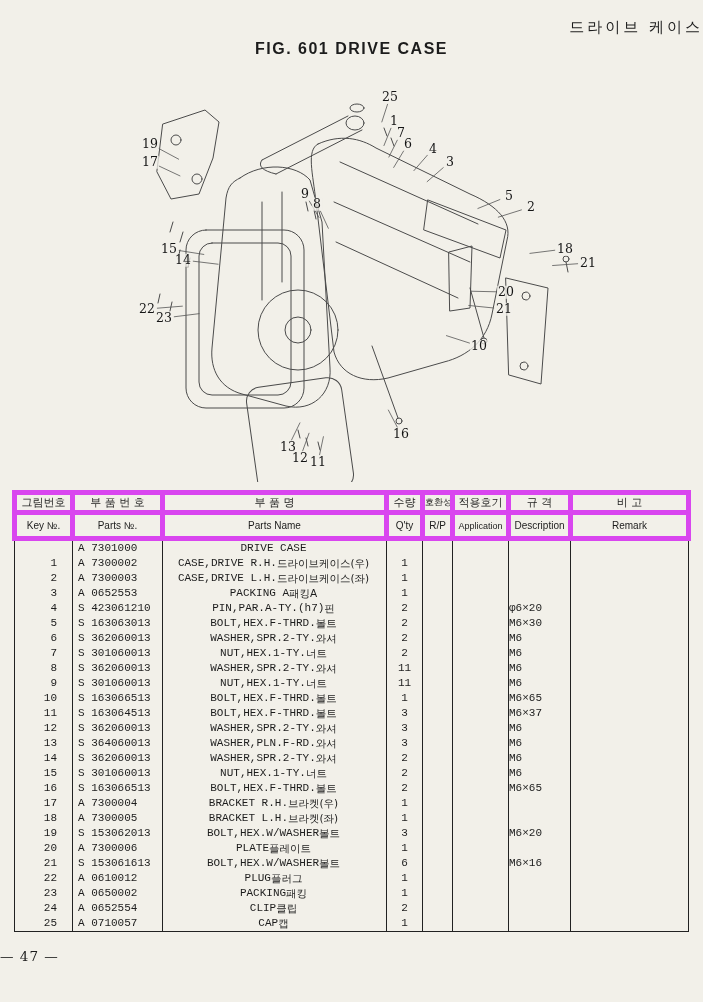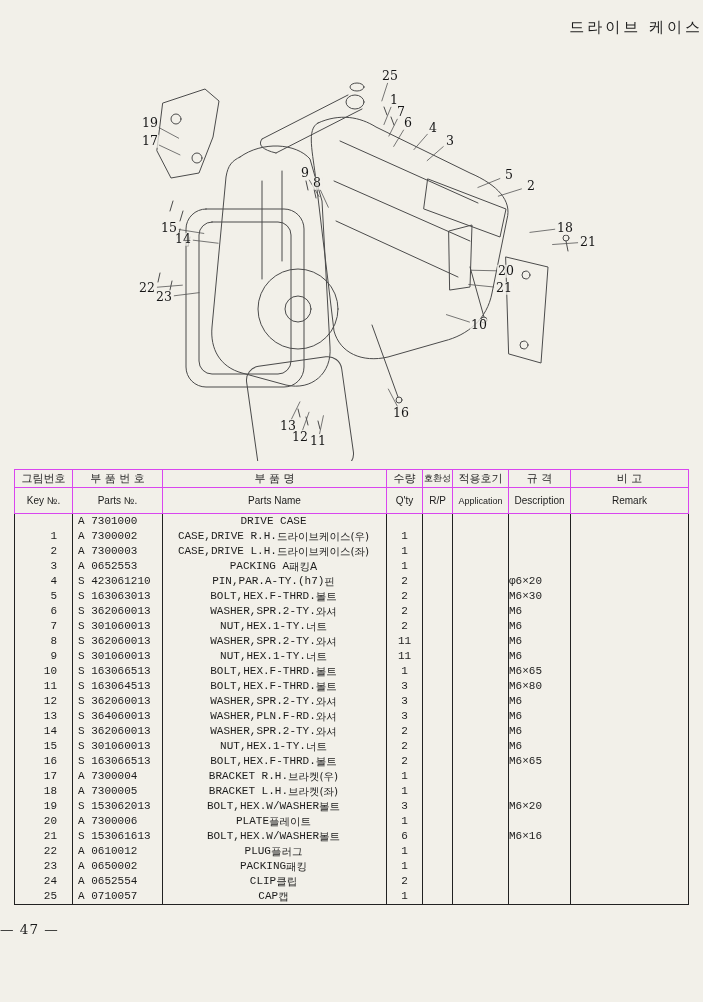--- a/index.html
+++ b/index.html
@@ -43,21 +43,21 @@
     line-height: 1;
   }
   table.parts {
     border-collapse: collapse;
     table-layout: fixed;
     width: 674px;
     margin: 8px auto 0 auto;
     border: 1.5px solid #222;
   }
   table.parts th {
-    border: 1px solid #d946ef;
+    border: 5px solid #d946ef;
     font-weight: normal;
     text-align: center;
     white-space: nowrap;
     overflow: hidden;
   }
   tr.hdr-kr th { font-size: 11px; height: 18px; font-family: "DejaVu Sans", sans-serif; }
   tr.hdr-kr th.c-rp { font-size: 9px; }
   tr.hdr-en th { font-size: 10px; height: 26px; font-family: "Liberation Sans", sans-serif; }
   tr.hdr-en th.c-app { font-size: 9px; }
   table.parts td {
@@ -86,20 +86,21 @@
     font-size: 13.5px;
     font-family: "DejaVu Serif", serif;
     letter-spacing: 1px;
   }
 </style>
 </head>
 <body>
 
 <div class="titles">
   <div class="title-kr">드라이브 케이스</div>
+  <div class="title-fig">FIG. 601  DRIVE CASE</div>
 </div>
 
 <div class="diagram">
 
   <svg width="703" height="400" viewBox="0 0 703 400">
     <g fill="none" stroke="#4b4b4b" stroke-width="1" stroke-linejoin="round" stroke-linecap="round">
 
       <ellipse cx="357" cy="26" rx="7" ry="4"></ellipse>
       <path d="M384 46 l3 8 M391 56 l3 8"></path>
 
@@ -402,21 +403,21 @@
         <td class="c-pno">S 163064513</td>
         <td class="c-name">
           <div class="namewrap">
             <span class="n-en">BOLT,HEX.F-THRD.</span>
             <span class="n-kr">볼트</span>
           </div>
         </td>
         <td class="c-qty">3</td>
         <td class="c-rp"></td>
         <td class="c-app"></td>
-        <td class="c-desc">M6×80</td>
+        <td class="c-desc">M6×37</td>
         <td class="c-rem"></td>
       </tr>
       <tr>
         <td class="c-key">12</td>
         <td class="c-pno">S 362060013</td>
         <td class="c-name">
           <div class="namewrap">
             <span class="n-en">WASHER,SPR.2-TY.</span>
             <span class="n-kr">와셔</span>
           </div>

